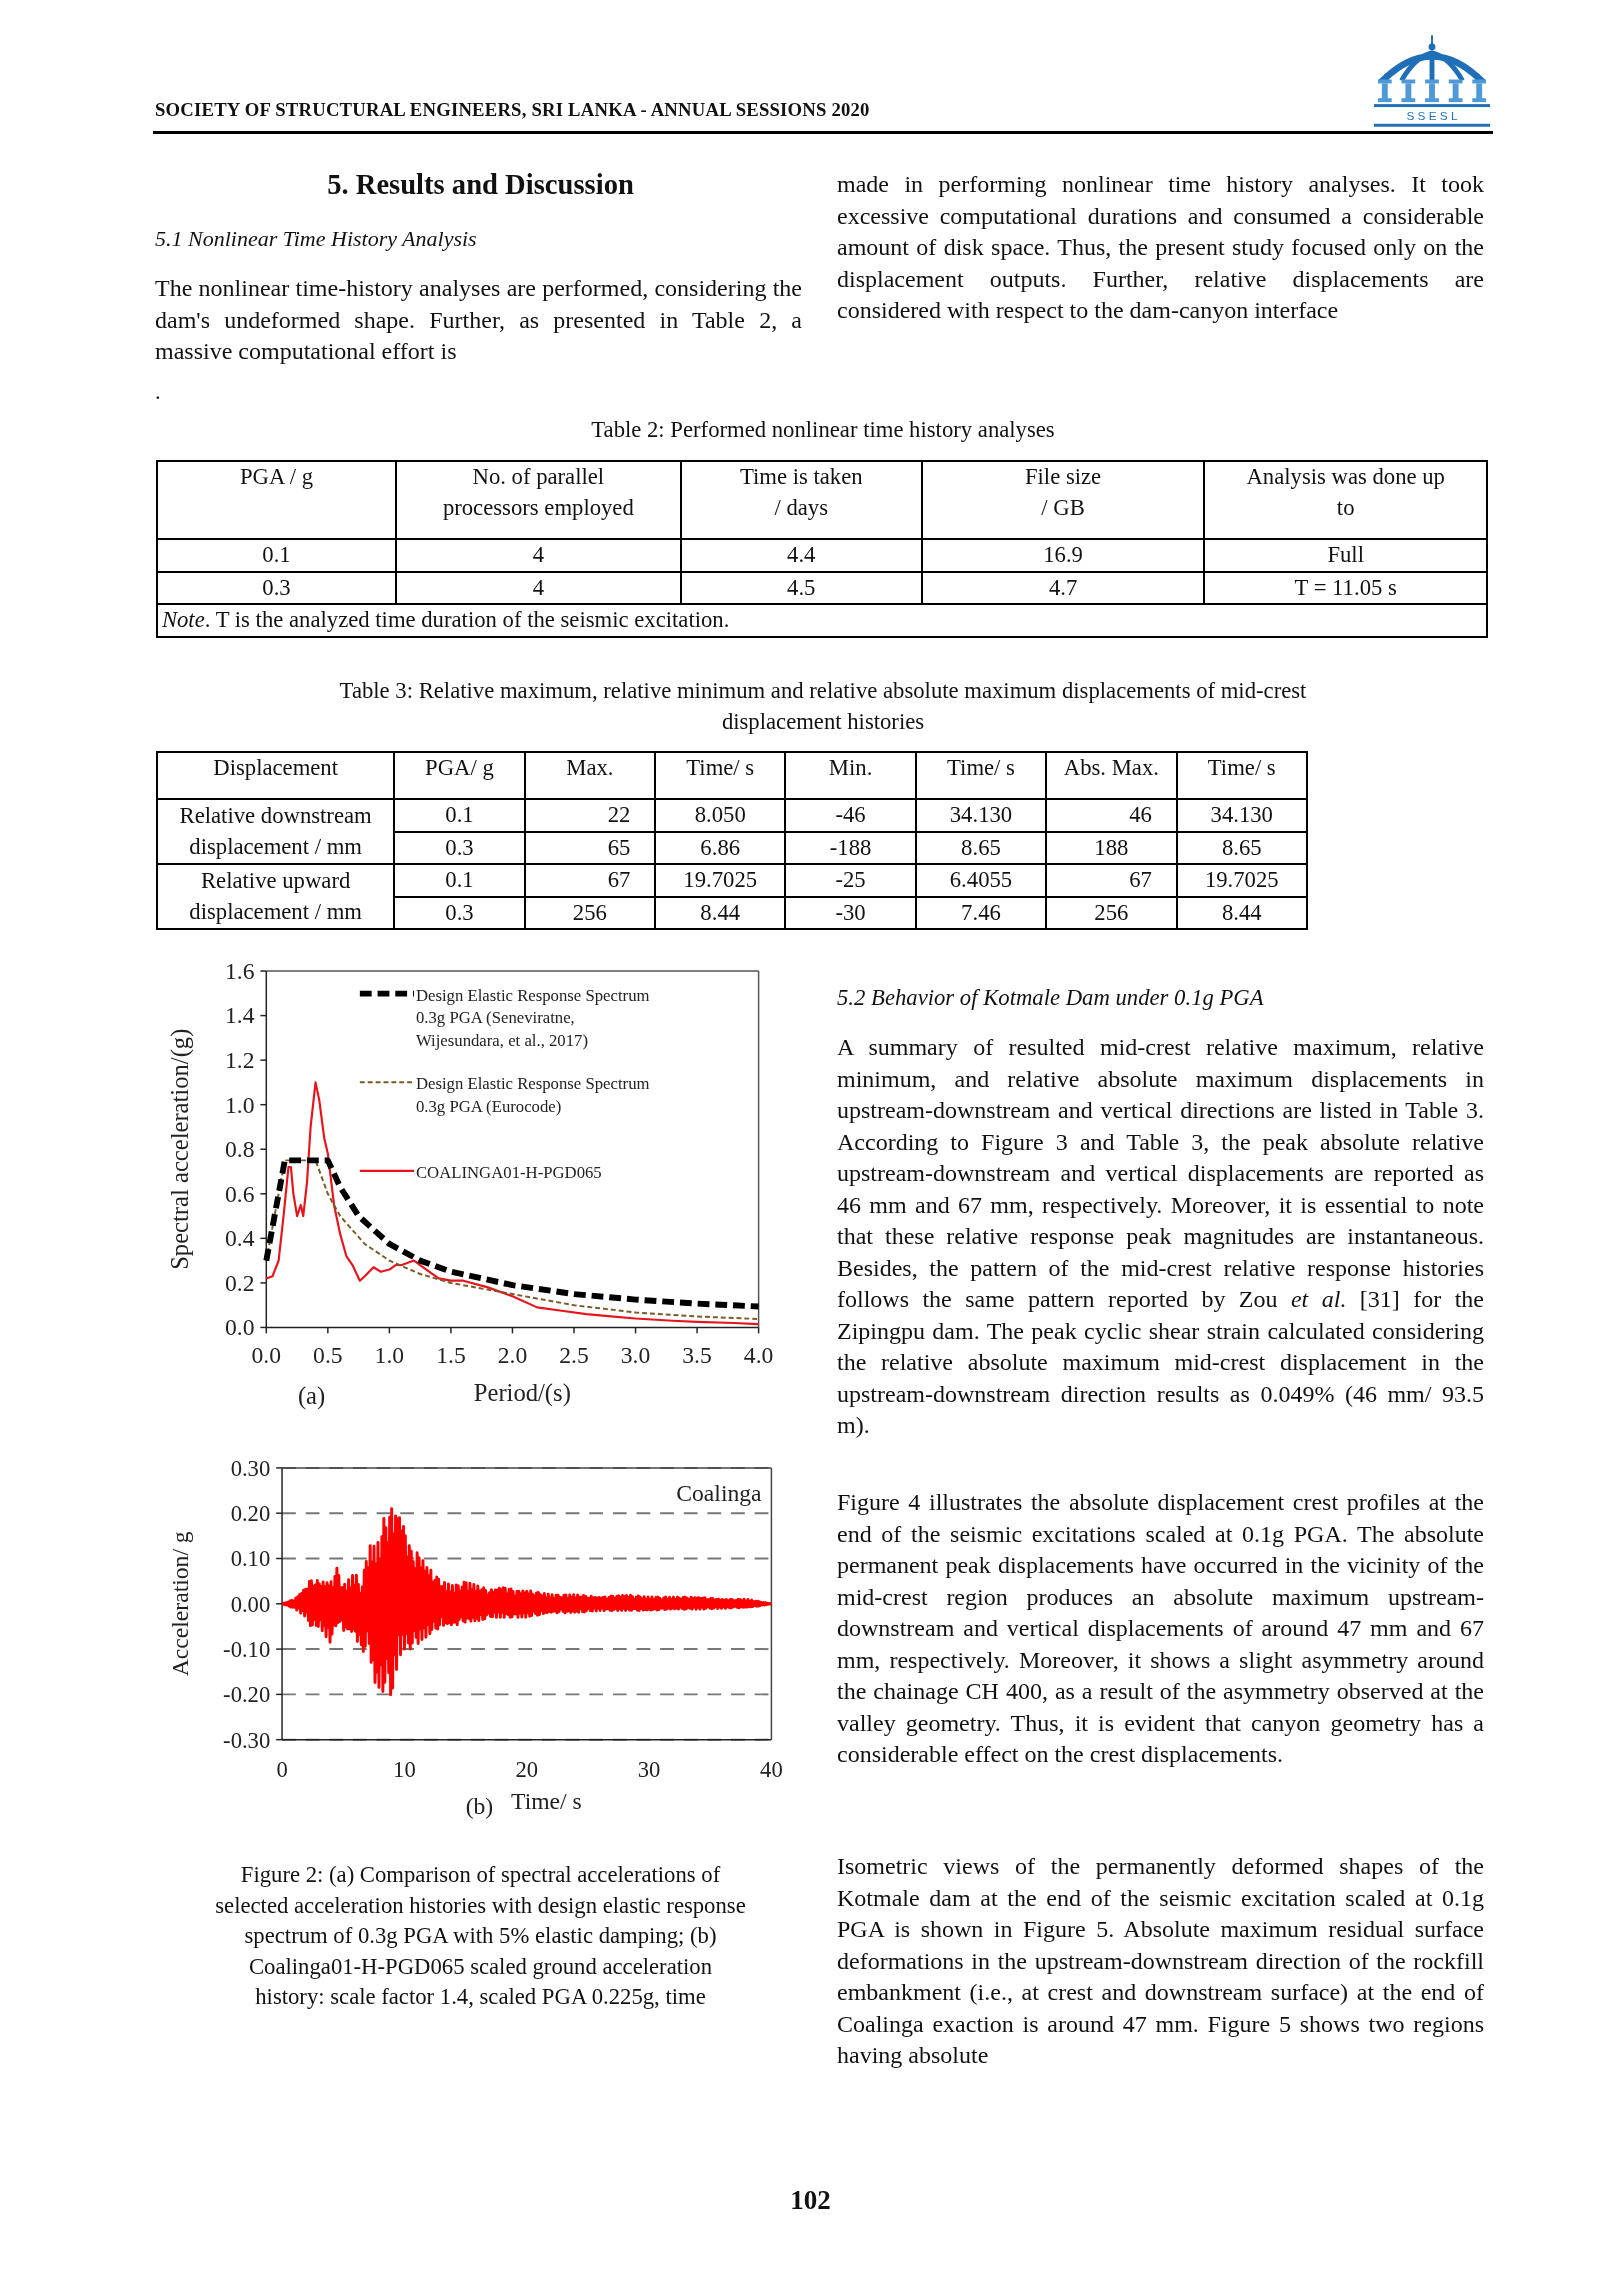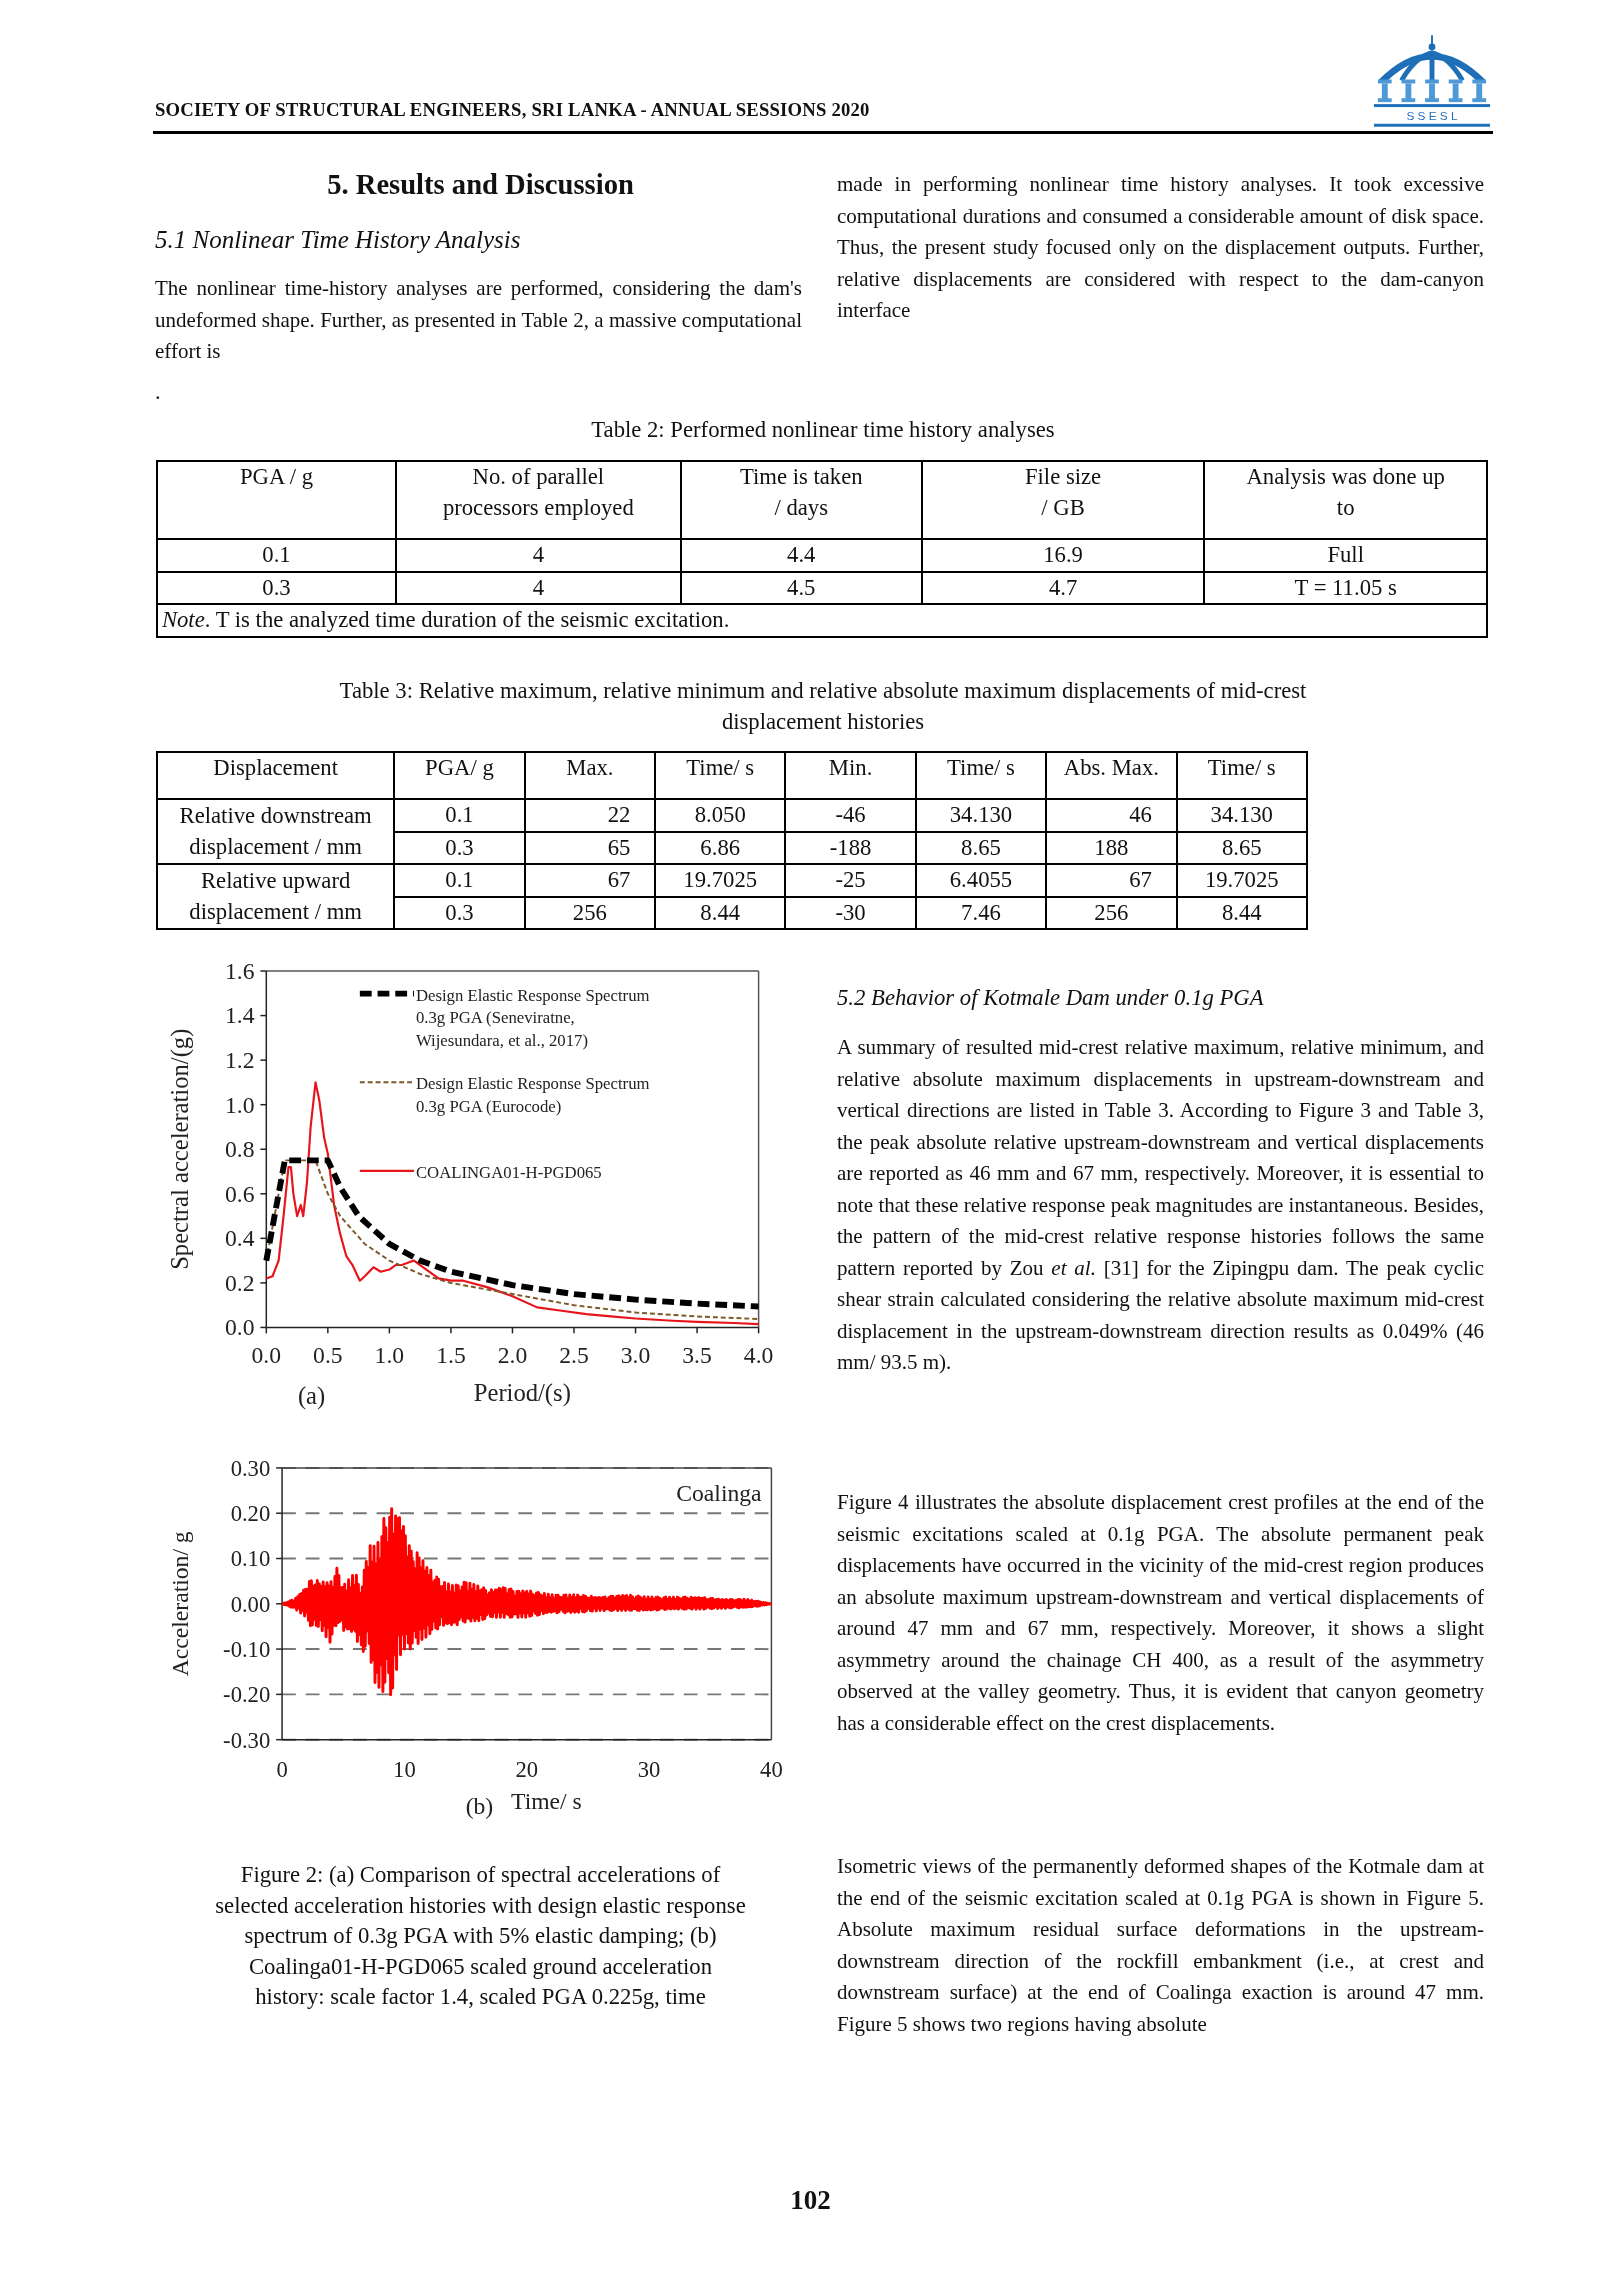--- a/index.html
+++ b/index.html
@@ -1,24 +1,24 @@
 <!DOCTYPE html>
 <html><head>
 <meta charset="utf-8">
 <style>
   html, body { margin: 0; padding: 0; background: #fff; }
   body { width: 1621px; height: 2281px; position: relative; font-family: "Liberation Serif", "DejaVu Serif", serif; color: #111; overflow: hidden; }
   .abs { position: absolute; }
   .hdr-title { left: 155px; top: 99px; font-size: 18.7px; font-weight: bold; letter-spacing: 0.2px; }
   .hdr-rule { left: 153px; top: 131px; width: 1340px; height: 3px; background: #000; }
   .logo { left: 1372px; top: 33px; width: 120px; height: 95px; }
-  .col { font-size: 21px; line-height: 31.5px; text-align: justify; }
+  .col { font-size: 24px; line-height: 31.5px; text-align: justify; }
   .col p { margin: 0; }
   .sec-title { left: 153px; top: 169px; width: 655px; text-align: center; font-size: 28.6px; font-weight: bold; }
-  .subsec { font-style: italic; font-size: 25px; }
+  .subsec { font-style: italic; font-size: 22px; }
   .caption { font-size: 22.7px; text-align: center; line-height: 30.5px; }
   table.t { border-collapse: collapse; font-size: 22.7px; position: absolute; }
   table.t td { border: 2px solid #000; text-align: center; vertical-align: top; padding: 0 3.9px; line-height: 30.5px; }
   table.t td.l { text-align: left; }
   table.t td.r { text-align: right; padding-right: 23.6px; border-radius: 16px; }
   .pagenum { left: 0; width: 1621px; top: 2185px; text-align: center; font-size: 27px; font-weight: bold; }
   svg text { font-family: "Liberation Serif", "DejaVu Serif", serif; }
 </style>
 </head>
 <body>

